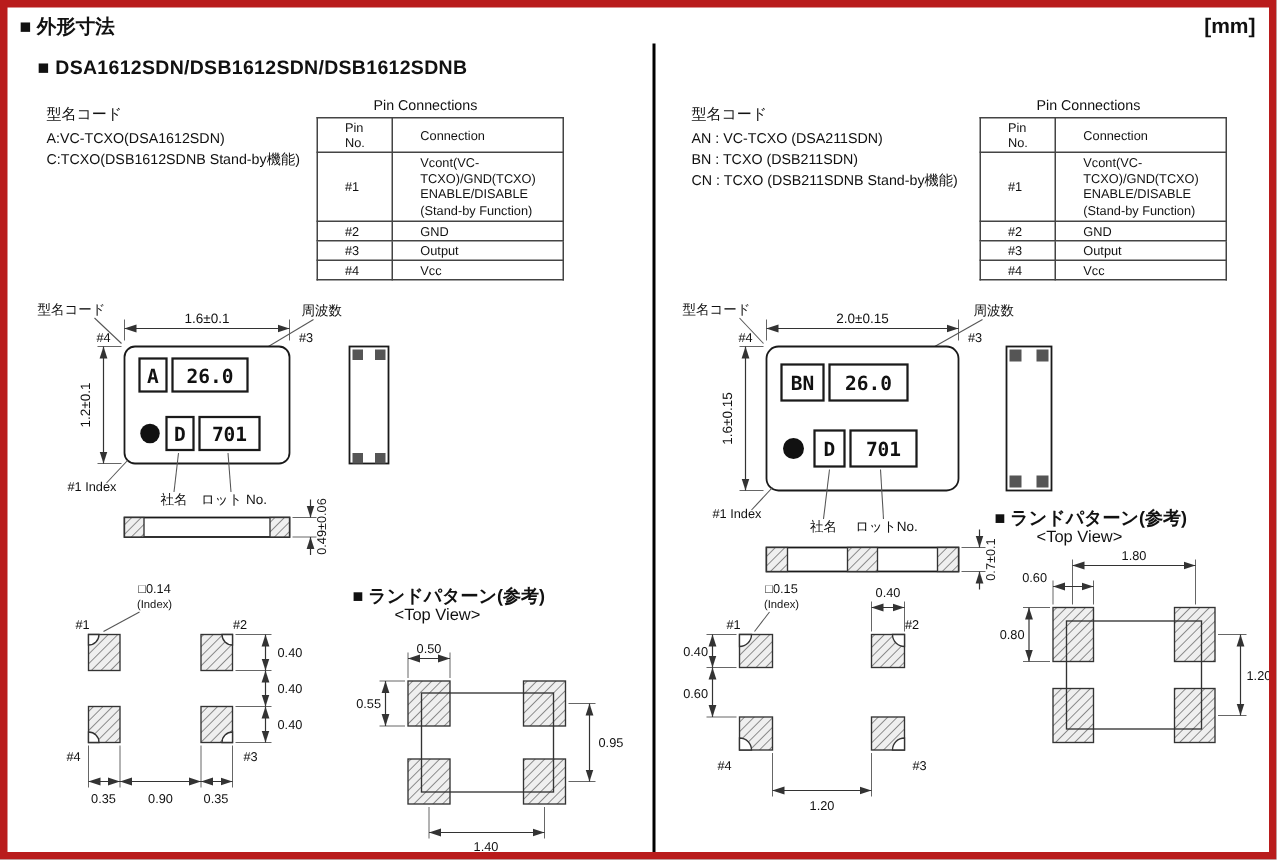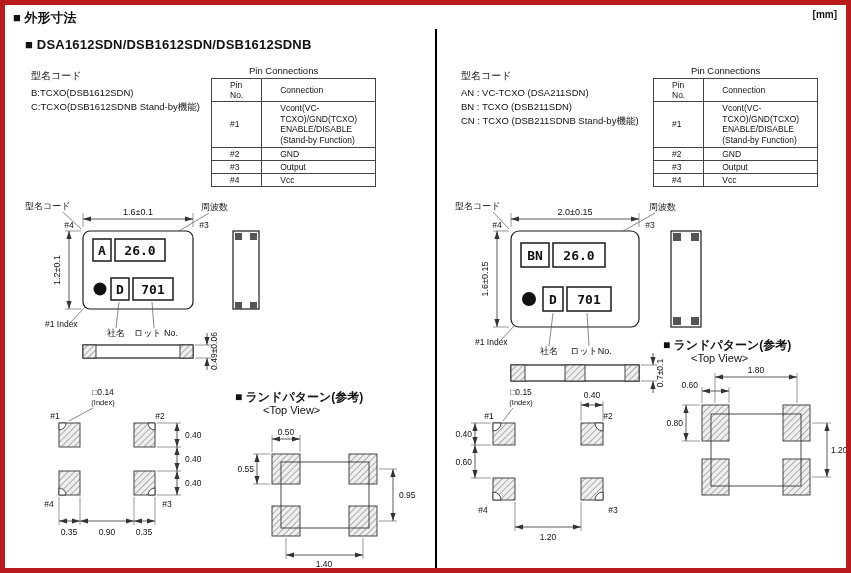--- a/index.html
+++ b/index.html
@@ -1,21 +1,21 @@
 <!DOCTYPE html>
 <html><head>
 <meta charset="utf-8">
 <style>
   * { margin:0; padding:0; box-sizing:border-box; }
   html,body { background:#9a9a9a; }
   body { font-family:"Liberation Sans","DejaVu Sans",sans-serif; }
   .page { position:relative; width:851px; height:573px; background:#fff; border:5px solid #b91c1c; overflow:hidden; color:#111; }
   .abs { position:absolute; }
   .page-title { left:8px; top:4px; font-size:13px; font-weight:bold; }
-  .unit { right:9px; top:4px; font-size:10px; font-weight:bold; }
+  .unit { right:9px; top:4px; font-size:14px; font-weight:bold; }
   .divider { left:430px; top:24px; width:2px; height:540px; background:#000; }
   .sec-heading { font-size:13px; font-weight:bold; letter-spacing:0.2px; white-space:nowrap; }
   .mc-label { font-size:10px; margin-bottom:3px; }
   .mc-line { font-size:9.5px; line-height:1.45; white-space:nowrap; }
   .pin-title { font-size:9.5px; margin-bottom:2px; padding-left:2px;margin-left:36px; }
   table.pin { border-collapse:collapse; background:#fff; }
   table.pin th, table.pin td { border:1px solid #444; font-size:8.5px; font-weight:normal; text-align:left; vertical-align:middle; padding:1px 18px; }
   .c1 { width:37px; }
   .c2 { width:96px; }
   td.small { font-size:6.4px; line-height:1.25; }
@@ -57,21 +57,21 @@
 <div class="page">
 
   <div class="abs page-title">■ 外形寸法</div>
   <div class="abs unit">[mm]</div>
   <div class="abs divider"></div>
 
   <div class="abs sec-heading" style="left:20px;top:32px">■ DSA1612SDN/DSB1612SDN/DSB1612SDNB</div>
 
   <div class="abs" style="left:26px;top:64px">
     <div class="mc-label">型名コード</div>
-    <div class="mc-line">B:TCXO(DSB1612SDN)</div>
+    <div class="mc-line">A:VC-TCXO(DSA1612SDN)</div>
     <div class="mc-line">C:TCXO(DSB1612SDNB Stand-by機能)</div>
   </div>
 
   <div class="abs" style="left:206px;top:60px">
     <div class="pin-title">Pin Connections</div>
     <table class="pin">
       <tbody>
           <tr>
         <th class="c1">Pin No.</th>
         <th class="c2">Connection</th>

